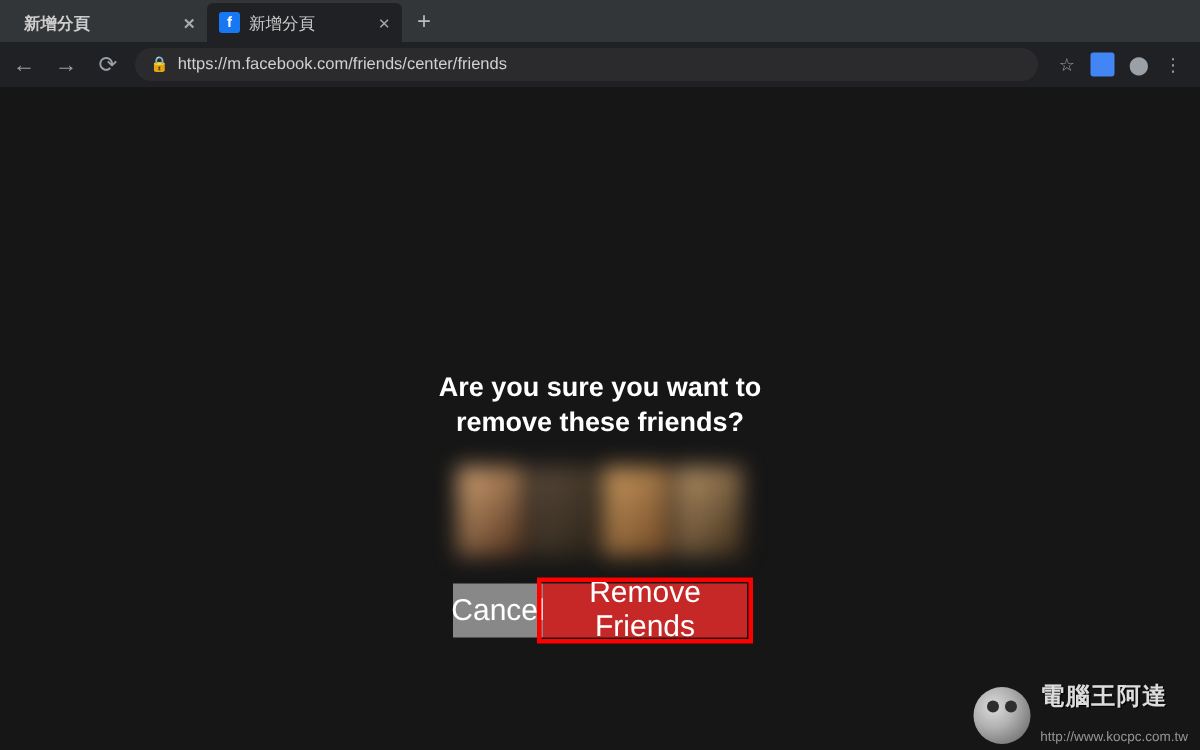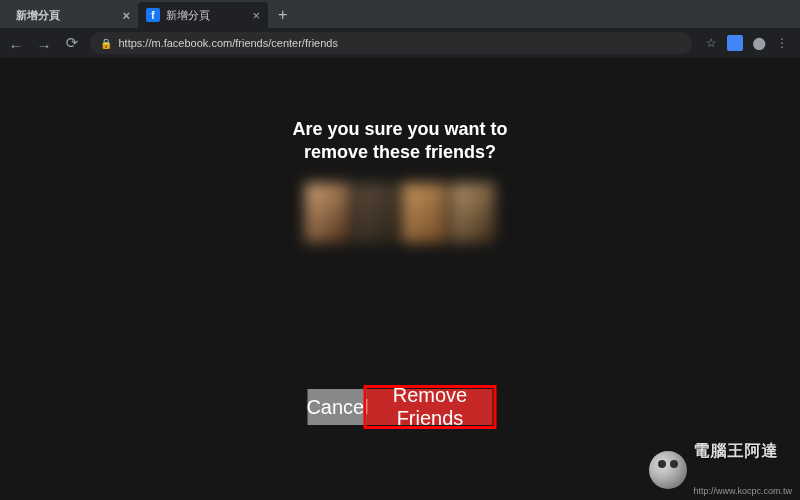--- a/index.html
+++ b/index.html
@@ -19,39 +19,39 @@
 .toolbar { height: 30px; background: #202124; display: flex; align-items: center; padding: 0 6px; gap: 8px; }
 .nav-btn { color: #9aa0a6; font-size: 15px; width: 20px; text-align: center; cursor: pointer; }
 .addr-bar { flex: 1; height: 22px; background: #2b2b2d; border-radius: 11px; display: flex; align-items: center; padding: 0 10px; gap: 6px; }
 .lock-icon { color: #9aa0a6; font-size: 10px; }
 .url { color: #d0d0d0; font-size: 11px; white-space: nowrap; }
 .right-icons { display: flex; align-items: center; gap: 10px; padding: 0 6px; }
 .r-icon { color: #9aa0a6; font-size: 12px; cursor: pointer; }
 .ext-badge { width: 16px; height: 16px; background: #4285f4; border-radius: 2px; }
 
 
-.content { position: absolute; top: 58px; left: 0; right: 0; bottom: 0; background: #161616; display: flex; flex-direction: column; align-items: center; justify-content: flex-start; padding-top: 60px; }
+.content { position: absolute; top: 58px; left: 0; right: 0; bottom: 0; background: #161616; display: flex; flex-direction: column; align-items: center; justify-content: center; padding-top: 60px; }
 .heading { color: #fff; font-weight: bold; font-size: 18px; text-align: center; line-height: 1.3; }
 .thumbs { margin-top: 18px; width: 190px; height: 60px; display: flex; gap: 4px; filter: blur(7px); }
 .thumb { flex: 1; border-radius: 2px; }
 .t1 { background: linear-gradient(135deg, #d4a574 0%, #4a2c1a 100%); }
 .t2 { background: linear-gradient(135deg, #5b4a3a 0%, #2a2318 100%); }
 .t3 { background: linear-gradient(135deg, #c9995e 0%, #6b4423 100%); }
 .t4 { background: linear-gradient(135deg, #b89568 0%, #3a2a18 100%); }
 
 .actions { position: absolute; bottom: 75px; left: 50%; transform: translateX(-50%); display: flex; }
 .btn { height: 36px; padding: 0 12px; font-size: 20px; color: #fff; display: flex; align-items: center; justify-content: center; cursor: pointer; border: none; }
 .btn-cancel { background: #888; width: 60px; }
-.btn-remove { background: #c62828; width: 125px; outline: 3px solid #ff0000; outline-offset: 1px; }
+.btn-remove { background: #c62828; width: 136px; outline: 3px solid #ff0000; outline-offset: 1px; }
 
 
 .watermark { position: absolute; right: 8px; bottom: 4px; display: flex; align-items: center; gap: 6px; opacity: 0.85; }
 .wm-logo { width: 38px; height: 38px; border-radius: 50%; background: radial-gradient(circle at 35% 35%, #fff 0%, #ccc 40%, #666 100%); position: relative; }
 .wm-logo::after { content: ""; position: absolute; top: 9px; left: 9px; width: 8px; height: 8px; background: #333; border-radius: 50%; box-shadow: 12px 0 0 #333; }
-.wm-text { display: flex; flex-direction: column; line-height: 1; gap: 14px; }
+.wm-text { display: flex; flex-direction: column; line-height: 1; }
 .wm-title { color: #fff; font-size: 16px; font-weight: bold; letter-spacing: 1px; text-shadow: 1px 1px 0 #000; }
 .wm-sub { color: #aaa; font-size: 9px; margin-top: 14px; }
 </style>
 </head>
 <body>
 
 <div class="chrome-top">
   <div class="tab-strip">
     <div class="tab inactive">
       <span class="title">新增分頁</span>

